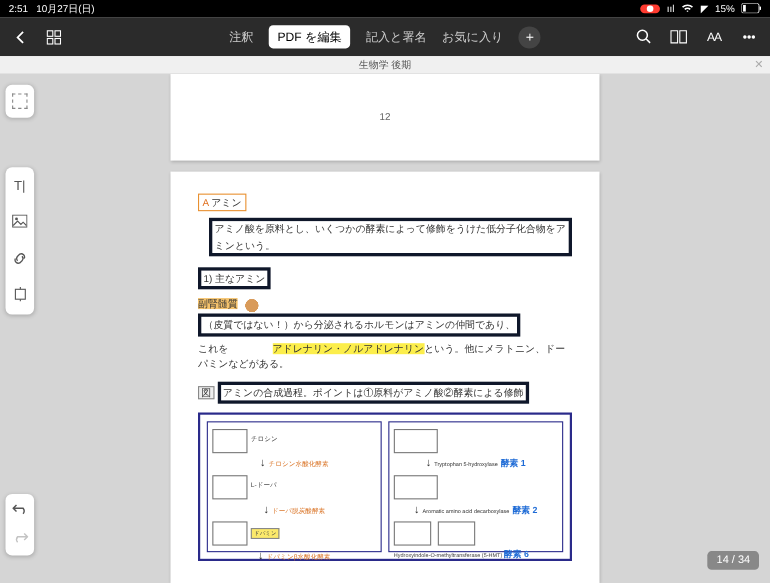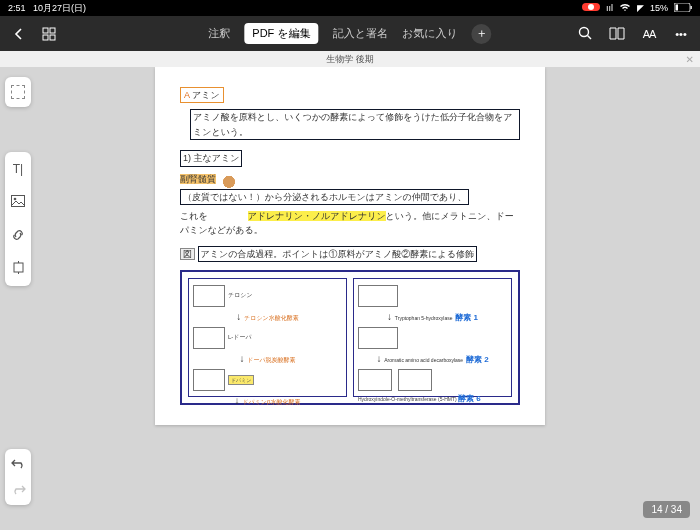--- a/index.html
+++ b/index.html
@@ -1,20 +1,20 @@
 <!DOCTYPE html>
 <html><head>
 <meta charset="utf-8">
 <style>
 * { margin: 0; padding: 0; box-sizing: border-box; font-family: -apple-system, "Hiragino Sans", sans-serif; }
 body { width: 700px; height: 530px; background: #d5d5d5; overflow: hidden; position: relative; }
 
 .statusbar { height: 16px; background: #000; color: #fff; display: flex; align-items: center; padding: 0 8px; font-size: 9px; }
 .statusbar .left { flex: 0 0 auto; }
-.statusbar .right { flex: 0 0 auto; margin-left: auto; display: flex; align-items: flex-start; gap: 6px; }
+.statusbar .right { flex: 0 0 auto; margin-left: auto; display: flex; align-items: center; gap: 6px; }
 .rec-pill { background: #ff3b30; border-radius: 8px; padding: 1px 6px; display: inline-flex; align-items: center; }
 .rec-dot { width:6px; height:6px; background:#fff; border-radius:50%; }
 
 .toolbar { height: 35px; background: #2b2b2b; color: #fff; display: flex; align-items: center; padding: 0 10px; gap: 12px; font-size: 11px; }
 .toolbar .icon-btn { width: 18px; height: 18px; display: flex; align-items: center; justify-content: center; cursor: pointer; }
 .toolbar .center { position: absolute; left: 50%; transform: translateX(-50%); display: flex; align-items: center; gap: 14px; }
 .toolbar .tab { color: #ccc; cursor: pointer; }
 .toolbar .tab.active { background: #fff; color: #000; padding: 3px 8px; border-radius: 4px; }
 .toolbar .plus-btn { width: 20px; height: 20px; background: #444; border-radius: 50%; display: flex; align-items: center; justify-content: center; font-size: 12px; }
 .toolbar .right-group { margin-left: auto; display: flex; align-items: center; gap: 14px; }
@@ -30,21 +30,21 @@
 .side-rail-undo { position: absolute; left: 5px; bottom: 25px; width: 26px; background:#fff; border-radius:6px; box-shadow:0 1px 4px rgba(0,0,0,.2); padding:6px 0; display:flex; flex-direction:column; align-items:center; gap:8px; }
 
 .pages { width: 390px; display: flex; flex-direction: column; gap: 10px; }
 .page { background: #fff; box-shadow: 0 1px 3px rgba(0,0,0,0.2); }
 .page-top { height: 130px; display:flex; align-items:center; justify-content:center; color:#666; font-size:9px; }
 .page-main { padding: 20px 25px; font-size: 9px; line-height: 1.6; color: #333; }
 
 .box-orange { border: 1px solid #e89030; display: inline-block; padding: 0 3px; }
 .hl-orange { background: #f5c26b; color: #333; }
 .hl-yellow { background: #fcee4b; margin-left: 40px; }
-.hl-blue-line { border: 1px solid #0f172a; display:inline-block; padding:0 2px; }
+.hl-blue-line { border: 3px solid #0f172a; display:inline-block; padding:0 2px; }
 .hl-orange-text { color: #e07020; }
 
 .diagram-box { border: 2px solid #2a2a8a; margin-top: 8px; padding: 6px; display: flex; gap: 6px; height: 135px; }
 .diagram-col { border: 1px solid #2a2a8a; flex:1; padding:4px; position:relative; font-size:6px; color:#444; }
 .mol { width: 32px; height: 22px; border:1px solid #777; margin:2px 0; position:relative; }
 .arrow-down { font-size:10px; color:#333; text-align:center; }
 .enz-orange { color:#d97020; font-size:6px; }
 .enz-blue { color:#1e6bd6; font-weight:bold; font-size:8px; }
 .mini-label-box { background:#fbe96b; border:1px solid #888; font-size:5px; padding:0 2px; display:inline-block; }
 
@@ -168,20 +168,23 @@
         </svg>
     </div>
     <div class="tool" style="opacity:.35">
       <svg width="15" height="12" viewBox="0 0 15 12">
           <path d="M11 3 L14 6 L11 9 M14 6 H5 A4 4 0 0 0 5 11" stroke="#555" fill="none" stroke-width="1.3"></path>
         </svg>
     </div>
   </div>
 
   <div class="pages">
+    <div class="page page-top">
+      <span>12</span>
+    </div>
 
     <div class="page page-main">
       <div style="margin-bottom:6px">
         <span class="box-orange"><span class="hl-orange-text">A</span> <span>アミン</span></span>
       </div>
       <div style="margin-left:10px;margin-bottom:10px">
         <span class="hl-blue-line">アミノ酸を原料とし、いくつかの酵素によって修飾をうけた低分子化合物をアミンという。</span>
       </div>
       <div style="margin-bottom:4px">
         <span class="hl-blue-line">1) 主なアミン</span>

